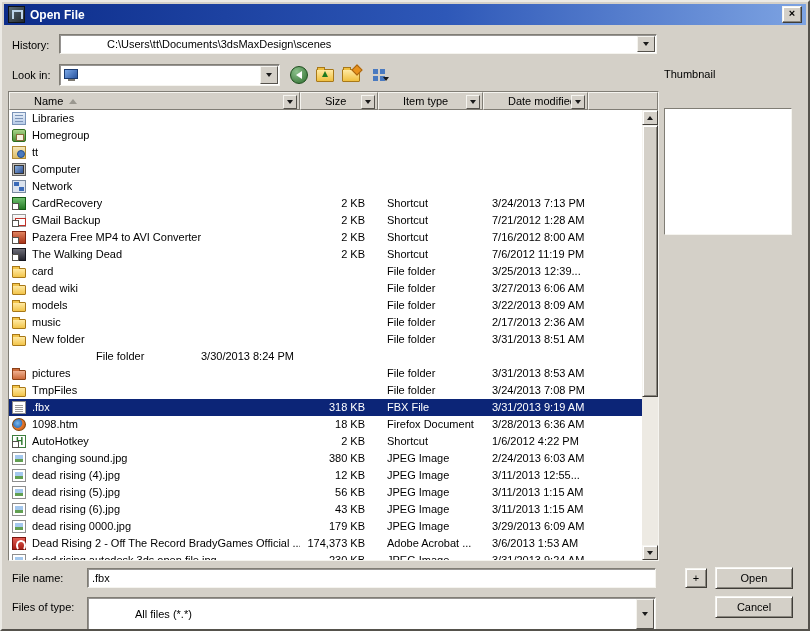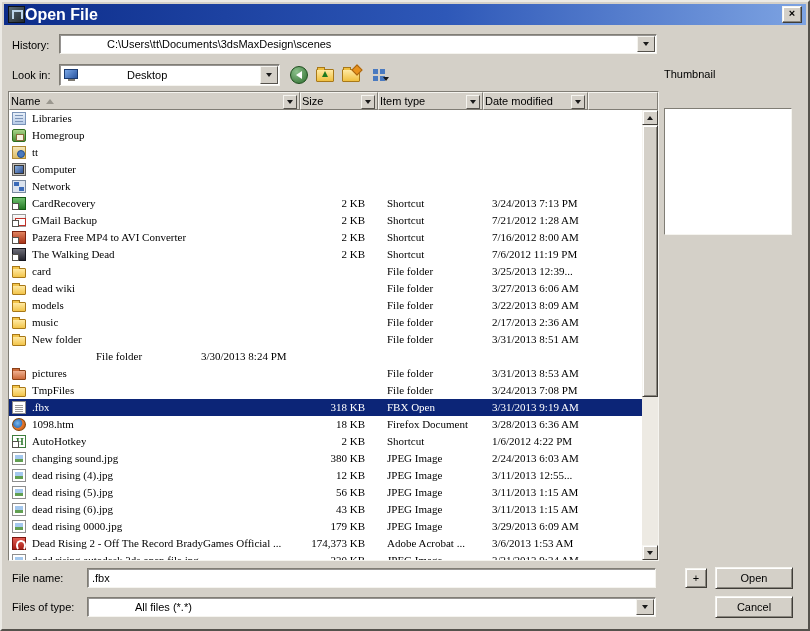--- a/index.html
+++ b/index.html
@@ -9,21 +9,21 @@
     font-family:"Liberation Sans", sans-serif;font-size:11px;color:#000;overflow:hidden;
   }
   
   .titlebar{position:absolute;left:2px;top:2px;right:2px;height:21px;
     background:linear-gradient(90deg,#0c2c8a 0%,#2e58b8 55%,#7da3e2 100%);
     display:flex;align-items:center;padding:0 4px;box-sizing:border-box;}
   .appicon{width:15px;height:15px;background:linear-gradient(135deg,#5a6a72,#232a30);
     border:1px solid #101418;flex:none;position:relative;}
   .appicon::before{content:"";position:absolute;left:3px;top:3px;width:7px;height:7px;
     border:2px solid #bcd3e8;border-bottom:none;}
-  .title-text{color:#fff;font-weight:bold;font-size:16px;flex:1;
+  .title-text{color:#fff;font-weight:bold;font-size:12px;margin-left:5px;flex:1;
     white-space:nowrap;overflow:hidden;}
   .close-btn{width:18px;height:15px;background:#d4d0c8;border:1px solid;
     border-color:#f5f4ef #403d38 #403d38 #f5f4ef;box-shadow:inset -1px -1px 0 #8a877f, inset 1px 1px 0 #fff;
     font-size:11px;font-weight:bold;line-height:13px;text-align:center;cursor:default;flex:none;}
   
   .lbl{position:absolute;height:20px;line-height:20px;white-space:nowrap;}
   .sunken{background:#fff;border:1px solid;border-color:#807d75 #f5f4ef #f5f4ef #807d75;
     box-shadow:inset 1px 1px 0 rgba(64,61,56,.55);box-sizing:border-box;}
   .btn{position:absolute;background:#d4d0c8;border:1px solid;border-color:#f5f4ef #403d38 #403d38 #f5f4ef;
     box-shadow:inset 1px 1px 0 #fff, inset -1px -1px 0 #8a877f;text-align:center;cursor:default;box-sizing:border-box;}
@@ -42,28 +42,28 @@
   .mini-folder::before{content:"";position:absolute;top:-3px;left:0;width:6px;height:2px;background:#f0c040;border:1px solid #a87818;border-bottom:none;}
   .up-arrow{position:absolute;left:5px;top:1px;width:0;height:0;border-left:3px solid transparent;border-right:3px solid transparent;border-bottom:6px solid #1f7a1f;}
   .spark{position:absolute;right:-2px;top:-4px;width:6px;height:6px;background:#e8921c;transform:rotate(45deg);border:1px solid #a86510;}
   .grid4{width:5px;height:5px;background:#4a7ac0;box-shadow:7px 0 0 #4a7ac0,0 7px 0 #4a7ac0,7px 7px 0 #4a7ac0;margin-right:9px;margin-bottom:7px;}
   .view-tri{margin-left:-4px;margin-top:8px;}
   
   .list-frame{position:absolute;left:6px;top:89px;width:651px;height:470px;box-sizing:border-box;
     border:1px solid;border-color:#807d75 #f5f4ef #f5f4ef #807d75;background:#fff;}
   .list-header{display:flex;height:18px;background:#d4d0c8;}
   .hcell{position:relative;box-sizing:border-box;border:1px solid;border-color:#f5f4ef #807d75 #807d75 #f5f4ef;
-    padding-left:1px;line-height:16px;white-space:nowrap;overflow:hidden;display:flex;align-items:center;cursor:default;}
+    padding-left:24px;line-height:16px;white-space:nowrap;overflow:hidden;display:flex;align-items:center;cursor:default;}
   .h-name{width:291px;}.h-size{width:78px;}.h-type{width:105px;}.h-date{width:105px;}.h-fill{flex:1;padding-left:0;}
   .sort-asc{width:0;height:0;border-left:4px solid transparent;border-right:4px solid transparent;border-bottom:5px solid #9a978f;margin-left:6px;}
   .hdrop{position:absolute;right:2px;top:2px;width:12px;height:12px;background:#d4d0c8;border:1px solid;
     border-color:#f5f4ef #55524c #55524c #f5f4ef;display:flex;align-items:center;justify-content:center;}
   .list-scroll{display:flex;height:450px;}
   .list-rows{width:633px;height:450px;overflow:hidden;background:#fff;}
-  .row{display:flex;height:17px;align-items:flex-start;cursor:default;font-family:Liberation Serif, serif;}
+  .row{display:flex;height:17px;align-items:flex-start;cursor:default;}
   .row.selected{background:#0c2577;color:#fff;}
   .cell{box-sizing:border-box;white-space:nowrap;overflow:hidden;line-height:17px;}
   .c-name{width:291px;display:flex;align-items:center;padding-left:3px;}
   .c-size{width:78px;text-align:right;padding-right:13px;}
   .c-type{width:105px;padding-left:9px;}
   .c-date{width:105px;padding-left:9px;}
   .nm{white-space:nowrap;overflow:hidden;}
   
   .scrollbar{width:16px;height:450px;background:#edeae3;position:relative;flex:none;}
   .sb-btn{position:absolute;left:0;width:16px;height:15px;background:#d4d0c8;border:1px solid;
@@ -129,21 +129,20 @@
   <div class="combo sunken" style="left:57px;top:32px;width:598px;height:20px;">
     <span class="txt">C:\Users\tt\Documents\3dsMaxDesign\scenes</span>
     <span class="combo-arrow">
         <span class="tri-down"></span>
       </span>
   </div>
 
   <span class="lbl" style="left:10px;top:63px;">Look in:</span>
   <div class="combo sunken" style="left:57px;top:62px;width:221px;height:22px;">
     <span class="ic-desktop"></span>
-    <span class="txt">Desktop</span>
     <span class="combo-arrow">
         <span class="tri-down"></span>
       </span>
   </div>
 
   <div class="tb-btn" style="left:286px;top:62px;">
     <span class="ico-back">
         <i></i>
       </span>
   </div>
@@ -343,21 +342,21 @@
             <span class="cell c-size"></span>
             <span class="cell c-type">File folder</span>
             <span class="cell c-date">3/24/2013 7:08 PM</span>
           </div>
           <div class="row selected">
             <span class="cell c-name">
               <span class="icon ic-fbx"></span>
               <span class="nm">.fbx</span>
             </span>
             <span class="cell c-size">318 KB</span>
-            <span class="cell c-type">FBX Open</span>
+            <span class="cell c-type">FBX File</span>
             <span class="cell c-date">3/31/2013 9:19 AM</span>
           </div>
           <div class="row">
             <span class="cell c-name">
               <span class="icon ic-firefox"></span>
               <span class="nm">1098.htm</span>
             </span>
             <span class="cell c-size">18 KB</span>
             <span class="cell c-type">Firefox Document</span>
             <span class="cell c-date">3/28/2013 6:36 AM</span>
@@ -448,21 +447,21 @@
   </div>
 
   <div class="thumb-box"></div>
 
   <span class="lbl" style="left:10px;top:566px;">File name:</span>
   <input class="input sunken" style="left: 85px; top: 566px; width: 569px; height: 20px;" type="text" value=".fbx">
   <div class="btn" style="left:683px;top:566px;width:22px;height:20px;line-height:18px;">+</div>
   <div class="btn" style="left:713px;top:565px;width:78px;height:22px;line-height:20px;">Open</div>
 
   <span class="lbl" style="left:10px;top:595px;">Files of type:</span>
-  <div class="combo sunken" style="left:85px;top:595px;width:569px;height:20px;">
+  <div class="combo sunken" style="left:85px;top:595px;width:569px;height:34px;">
     <span class="txt">All files (*.*)</span>
     <span class="combo-arrow">
         <span class="tri-down"></span>
       </span>
   </div>
   <div class="btn" style="left:713px;top:594px;width:78px;height:22px;line-height:20px;">Cancel</div>
 
 </div>
 
 </body></html>

